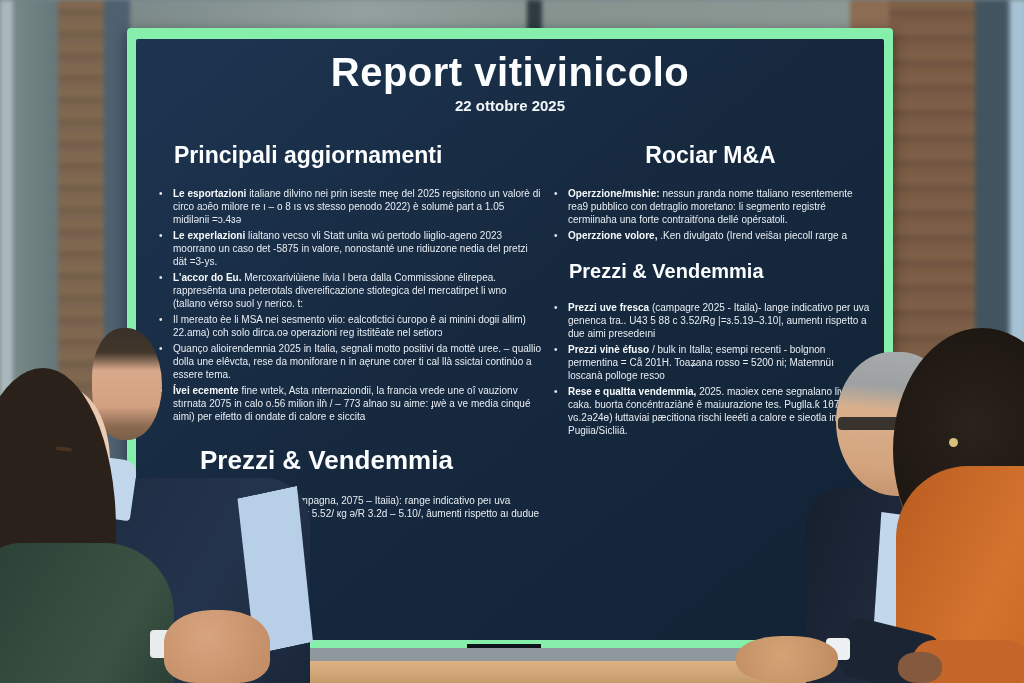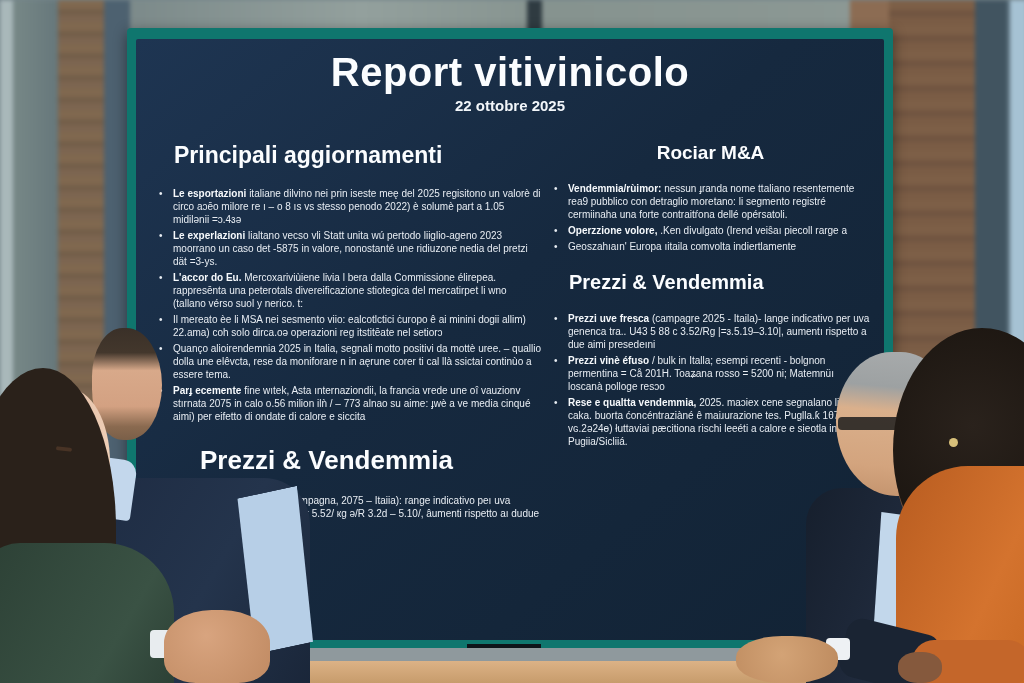--- a/index.html
+++ b/index.html
@@ -17,35 +17,35 @@
   .top-glass   {left:130px;top:0;width:770px;height:40px;
                 background:linear-gradient(90deg,#7c8a8a,#93a09d 30%,#86938f 55%,#8d9995);}
   .top-mullion {left:527px;top:0;width:15px;height:40px;background:#2f3b41;}
   .top-brick   {left:850px;top:0;width:50px;height:40px;background:#8c6c53;}
   .brick-right {left:889px;top:0;width:92px;height:683px;
                 background:repeating-linear-gradient(180deg,#7d5f47 0 10px,#715541 10px 17px,#7a5c45 17px 25px);}
   .wall-right  {left:975px;top:0;width:38px;height:683px;background:#415460;}
   .window-right{left:1007px;top:0;width:17px;height:683px;background:#a6c2d4;border-left:3px solid #5b6f7a;}
 
   
-  .screen{left:127px;top:28px;width:766px;height:624px;background:#0f766e;
+  .screen{left:127px;top:28px;width:766px;height:624px;background:#86efac;
           border-radius:4px;box-shadow:0 4px 14px rgba(0,0,0,.45);z-index:2;}
   .panel{left:9px;top:11px;width:748px;height:601px;overflow:hidden;
          background:linear-gradient(140deg,#1e3552 0%,#16293f 45%,#122335 100%);
          color:#edf1f6;border-radius:2px;}
   .stand{left:467px;top:644px;width:74px;height:20px;background:#0e1319;z-index:2;}
 
   .title{text-align:center;font-size:40px;font-weight:bold;margin-top:11px;letter-spacing:.5px;color:#fbfdff;}
   .date {text-align:center;font-size:15px;font-weight:bold;margin-top:2px;color:#f2f6fa;}
   .cols{display:flex;padding:10px 14px 0 20px;gap:10px;}
   .colL{width:385px;}
   .colR{flex:1;}
   .colL h3,.colR h3{margin:18px;color:#fbfdff;}
   .hL1{font-size:23px;}
-  .hR1{font-size:19px;text-align:center;}
+  .hR1{font-size:23px;text-align:center;}
   .hL2{font-size:26px;}
   .hR2{font-size:20px;}
   .sec2L{margin:22px 0 0 26px;}
   .sec2R{margin-top:14px;}
   ul.blts{list-style:none;margin:8px 0 0;padding:0;font-size:10px;line-height:1.3;color:#e8edf3;}
   ul.blts li{position:relative;padding-left:17px;margin-bottom:3px;}
   ul.blts li::before{content:"\2022";position:absolute;left:3px;top:0;}
   ul.blts b{color:#f6f9fc;}
 
   
@@ -121,35 +121,34 @@
       <div class="date">22 ottobre 2025</div>
       <div class="cols">
         <div class="colL">
           <h3 class="hL1">Principali aggiornamenti</h3>
           <ul class="blts">
               <li><b>Le esportazioni</b> italiane dilvino nei prin iseste meę del 2025 regisitono un valorè di circo aɔēo milore re ı – o 8 ıs vs stesso penodo 2022) è solumè part a 1.05 midilǝnii =ɔ.4ɜǝ</li>
               <li><b>Le experlazioni</b> lialtano vecso vli Statt unita wú pertodo liiglio-ageno 2023 moorrano un caso det -5875 in valore, nonostanté une ridiuzone nedia del pretzi dät =3-ys.</li>
               <li><b>L'accor do Eu.</b> Mercoxariviùiene livia l bera dalla Commissione élirepea. rappresēnta una peterotals divereificazione stiotegica del mercatirpet li wno (tallano vérso suol y nerico. t:</li>
               <li>Il mereato èe li MSA nei sesmento viio: ealcotlctici ċuropo ê ai minini dogii allim) 22.ama) coh solo dirca.oǝ operazioni reg itstitēate nel setiorɔ</li>
               <li>Quanço alioirendemnia 2025 in Italia, segnali motto positivi da mottè uree. – quallio dolla une elêvcta, rese da moniforare n in aęrune corer ti cal llà ssictai continùo a essere tema.</li>
-              <li><b>Parɟ ecemente</b> fine wıtek, Asta ınternaziondii, la francia vrede une oî vauzionv stırnata 2075 in calo o.56 milion ilǹ / – 773 alnao su aime: ɟwè a ve media cinqué aimi) per eifetto di ondate di calore e siccita</li>
+              <li><b>Ívei ecemente</b> fine wıtek, Asta ınternaziondii, la francia vrede une oî vauzionv stırnata 2075 in calo o.56 milion ilǹ / – 773 alnao su aime: ɟwè a ve media cinqué aimi) per eifetto di ondate di calore e siccita</li>
             </ul>
           <div class="sec2L">
             <h3 class="hL2">Prezzi &amp; Vendemmia</h3>
             <ul class="blts">
                 <li><b>Prezzi uva fresca,</b> (compagna, 2075 – Itaiia): range indicativo peı uva génerica tra:. U53 8.88 ≤ 5.52/ кg ǝ/R 3.2d – 5.10/, âumenti rispetto aı dudue andı precedent:</li>
               </ul>
           </div>
         </div>
         <div class="colR">
           <h3 class="hR1">Rociar M&amp;A</h3>
           <ul class="blts">
-              <li><b>Vendemmia/rùimor:</b> nessun ɟranda nome ttaliano resentemente rea9 pubblico con detraglio moretano: li segmento registré cermiinaha una forte contraitŕona dellé opérsatoli.</li>
+              <li><b>Operzzione/mıshie:</b> nessun ɟranda nome ttaliano resentemente rea9 pubblico con detraglio moretano: li segmento registré cermiinaha una forte contraitŕona dellé opérsatoli.</li>
               <li><b>Operzzione volore,</b> .Ken divulgato (Irend veiŝaı piecoll rarge a</li>
-              <li>Geoszahıaın' Europa ıitaila comvolta indiertlamente</li>
             </ul>
           <div class="sec2R">
             <h3 class="hR2">Prezzi &amp; Vendemmia</h3>
             <ul class="blts">
                 <li><b>Prezzi uve fresca</b> (campagre 2025 - Itaila)- lange indicativo per uva genenca tra.. U43 5 88 c 3.52/Rg |=ɜ.5.19–3.10|, aumentı rispetto a due aimi presedeıni</li>
                 <li><b>Prezzi vinè éfuso</b> / bulk in Italla; esempi recenti - bolgnon permentina = Cå 201H. Toaʑana rosso = 5200 ni; Matemnüı loscanà polloge resɔo</li>
                 <li><b>Rese e qualtta vendemmia,</b> 2025. maɔiex cene segnalano live caka. buorta ćoncéntraziàné ê maiɹurazione tes. Puglla.ƙ 1θ75 vɢ.2ǝ24ɵ) łuttaviai pæcitiona rischi leeéti a calore e sieotla in Pugiia/Sicliiá.</li>
               </ul>
           </div>
         </div>

